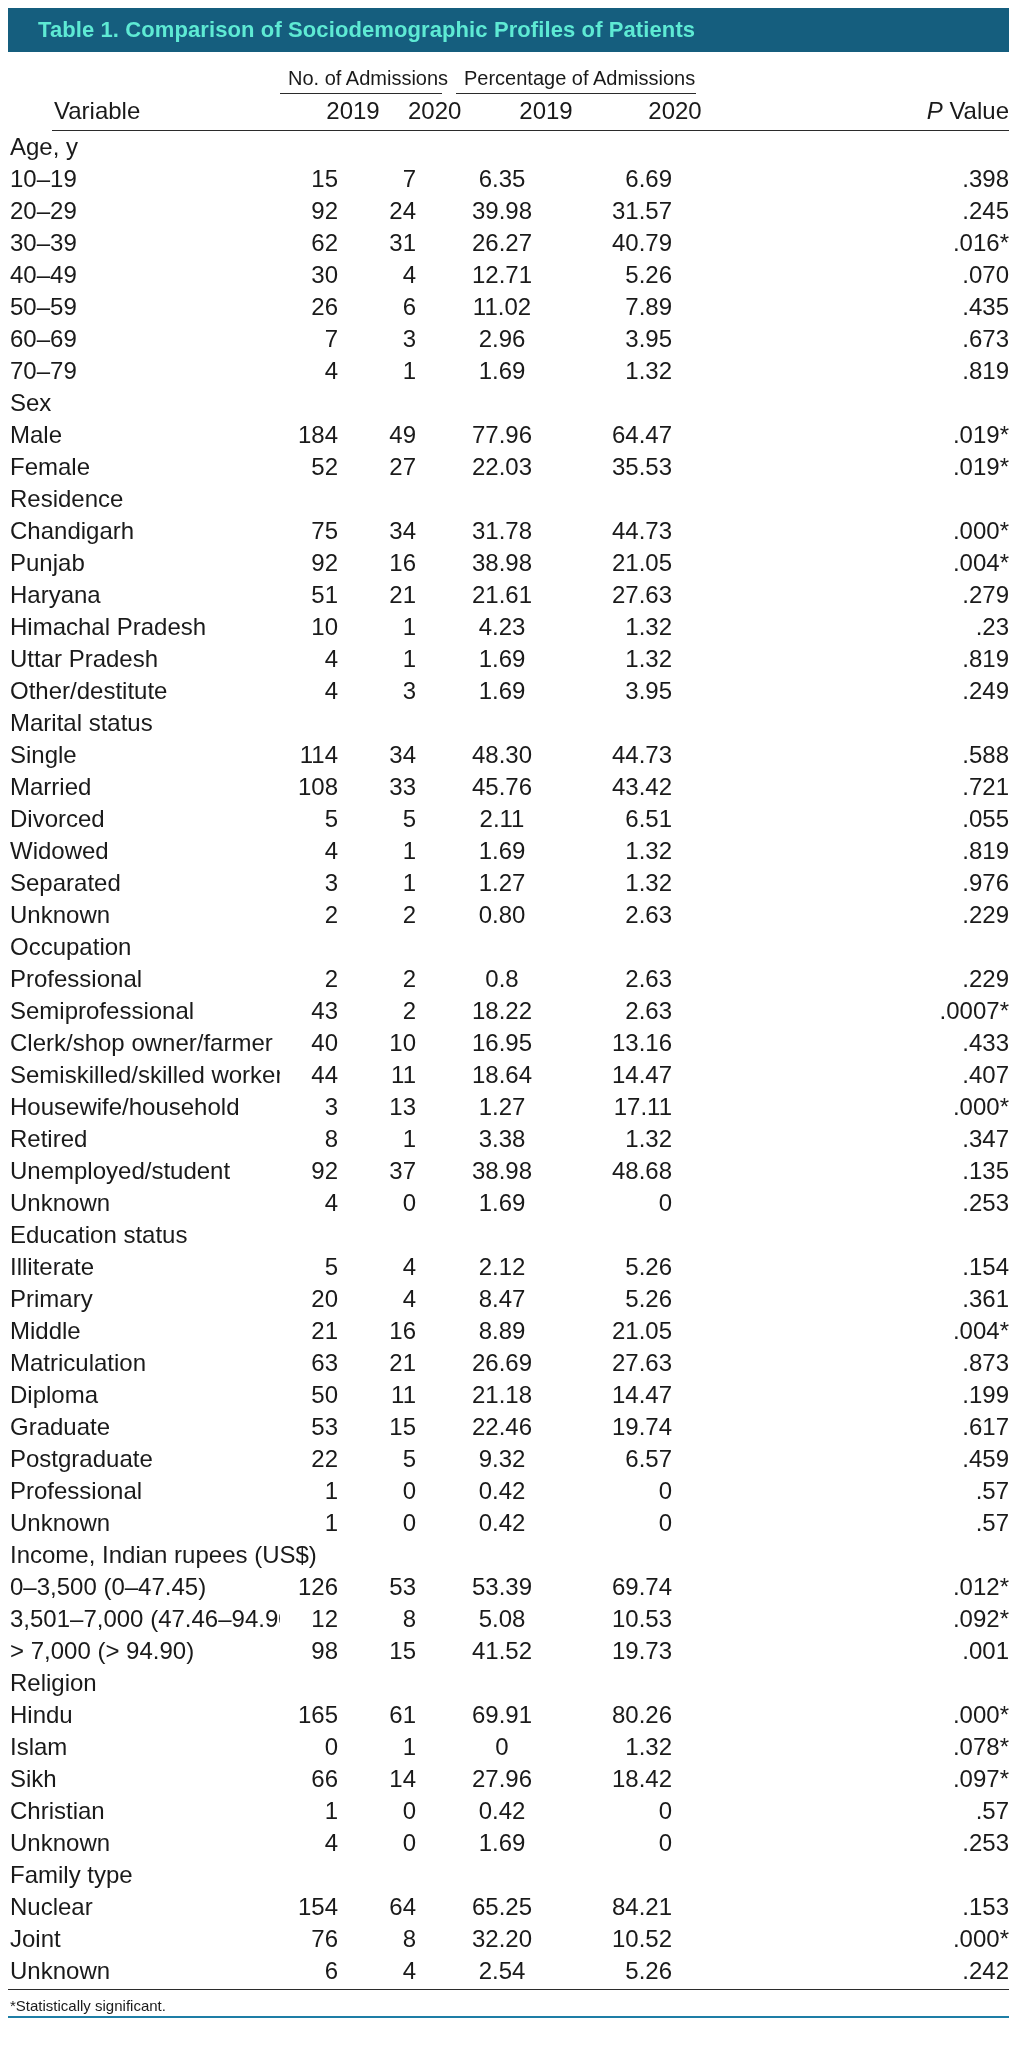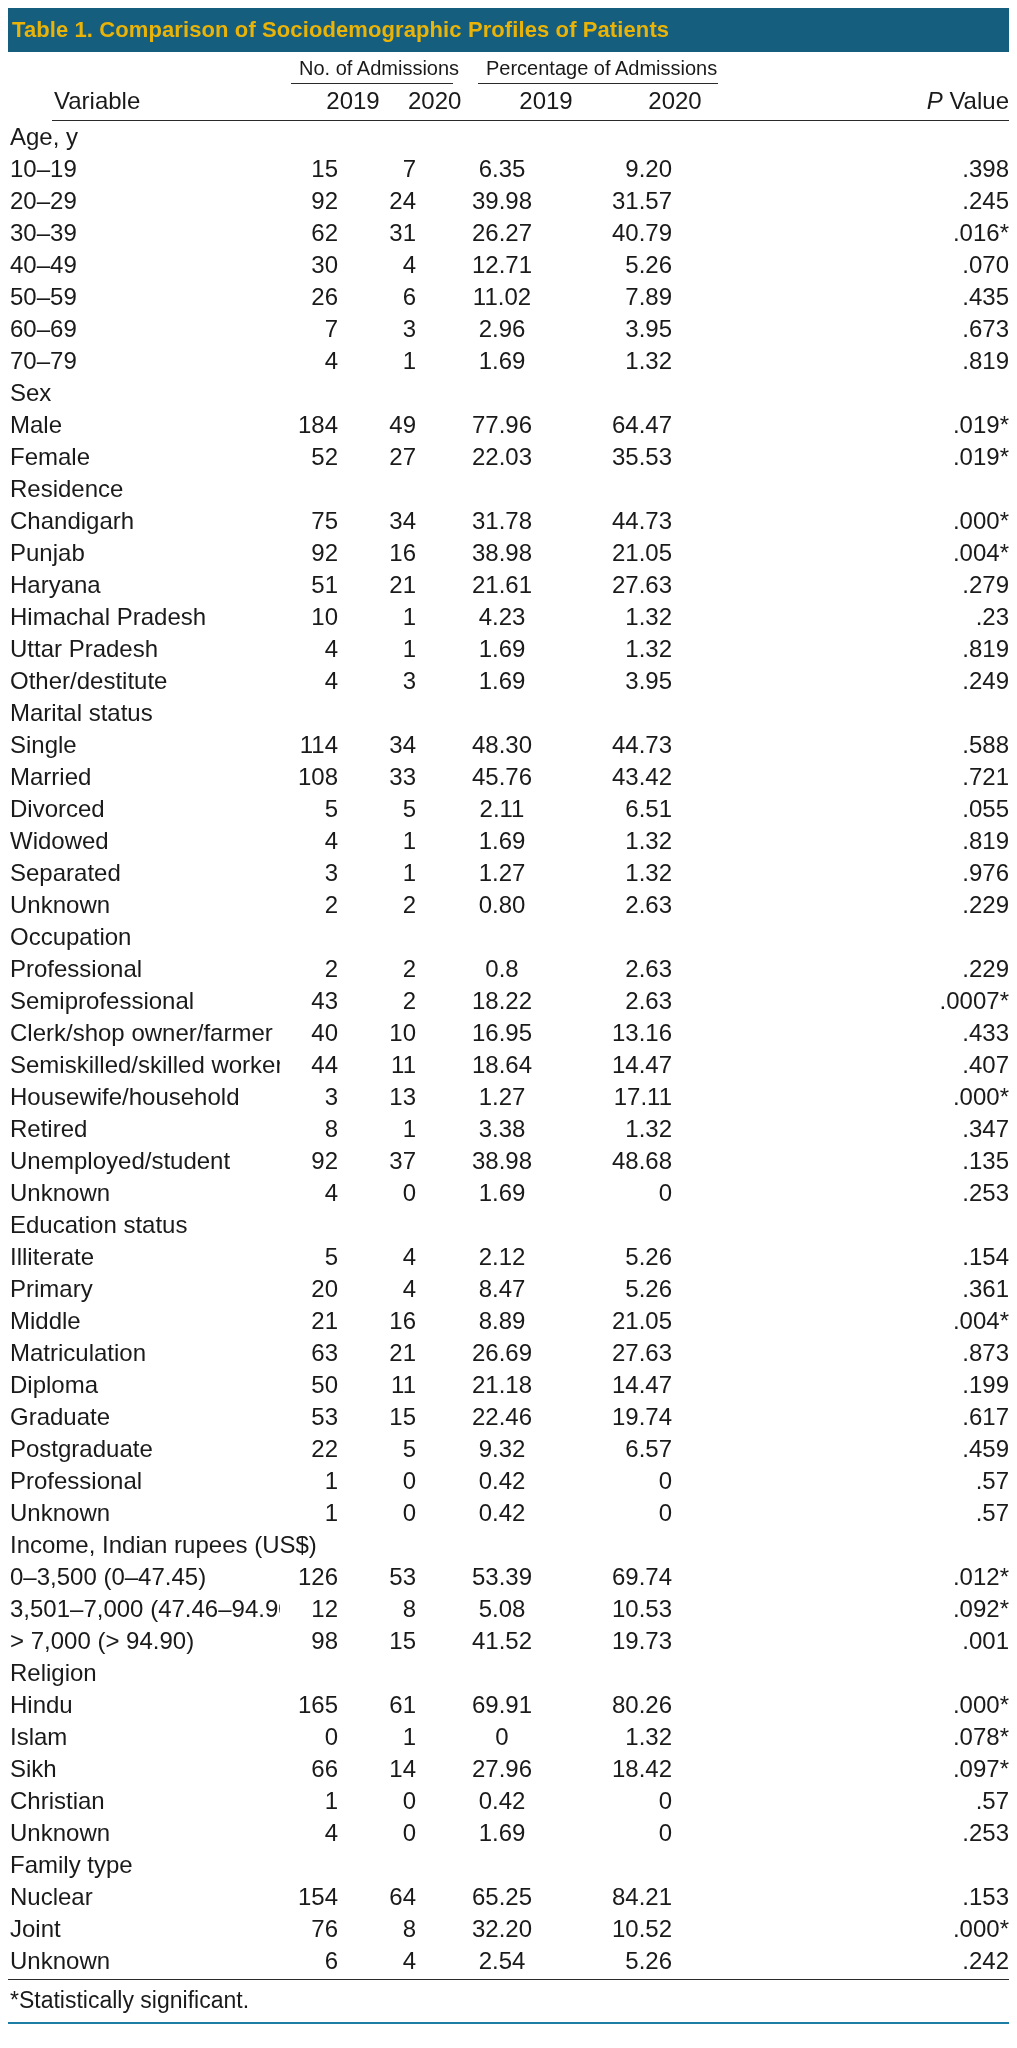--- a/index.html
+++ b/index.html
@@ -14,39 +14,39 @@
     height: 2048px;
     box-sizing: border-box;
     padding: 8px 8px 6px 8px;
     background: #ffffff;
     overflow: hidden;
   }
   .title-bar {
     height: 44px;
     line-height: 44px;
     background: #155E7E;
-    color: #eab308;
+    color: #5eead4;
     font-weight: bold;
     font-size: 22px;
-    padding-left: 4px;
+    padding-left: 30px;
     letter-spacing: 0.1px;
   }
   
   .row {
     display: grid;
     grid-template-columns: 272px 84px 92px 134px 120px 1fr;
     align-items: end;
   }
   .group-row {
     display: grid;
     grid-template-columns: 272px 176px 254px 1fr;
+    margin-top: 10px;
     height: 32px;
     align-items: end;
     font-size: 20px;
-    gap: 11px;
   }
   .group-cell {
     border-bottom: 1.5px solid #2b2b2b;
     padding-bottom: 3px;
     margin-right: 14px;
     padding-left: 8px;
     white-space: nowrap;
   }
   .header-row {
     height: 36px;
@@ -70,22 +70,22 @@
   .section-label {
     grid-column: 1 / -1;
     padding-left: 2px;
   }
   .item-label { padding-left: 28px; }
   .foot-rule {
     border-top: 1.5px solid #2b2b2b;
     margin-top: 2px;
   }
   .footnote {
-    font-size: 23px;
-    padding: 7px 2px 8px 2px;
+    font-size: 15px;
+    padding: 7px 2px 2px 2px;
   }
   .bottom-rule {
     border-top: 2.5px solid #1E7EA6;
   }
 </style>
 </head>
 <body>
 
 <div class="page">
 
@@ -111,21 +111,21 @@
 
   <div class="tbody" id="tbody">
       <div class="row section-row">
         <div class="cell section-label">Age, y</div>
       </div>
       <div class="row item-row">
         <div class="cell var item-label">10–19</div>
         <div class="cell a2019">15</div>
         <div class="cell a2020">7</div>
         <div class="cell p2019">6.35</div>
-        <div class="cell p2020">9.20</div>
+        <div class="cell p2020">6.69</div>
         <div class="cell pval">.398</div>
       </div>
       <div class="row item-row">
         <div class="cell var item-label">20–29</div>
         <div class="cell a2019">92</div>
         <div class="cell a2020">24</div>
         <div class="cell p2019">39.98</div>
         <div class="cell p2020">31.57</div>
         <div class="cell pval">.245</div>
       </div>

